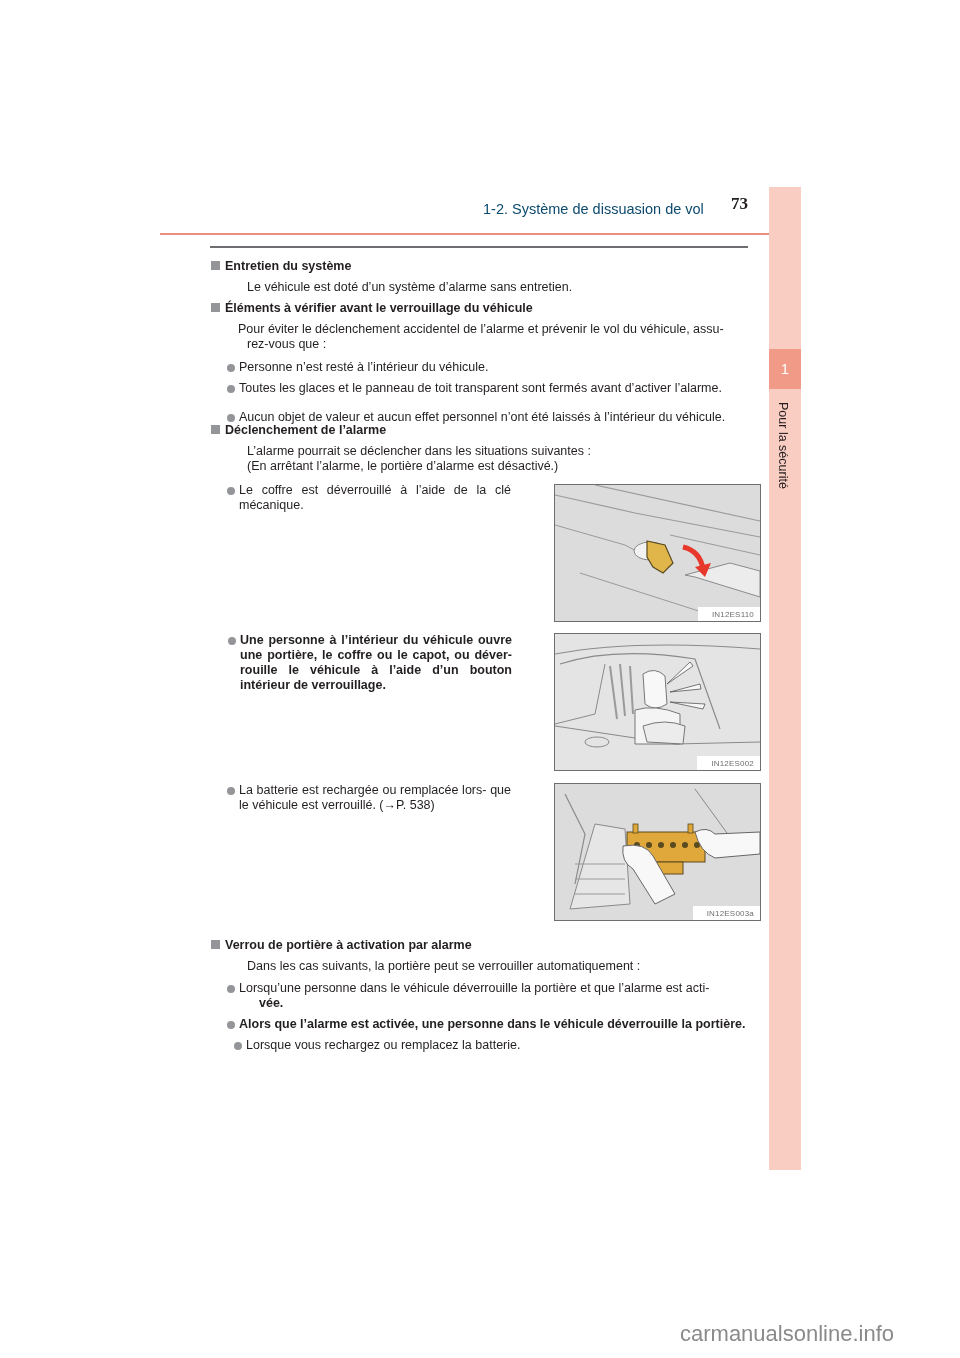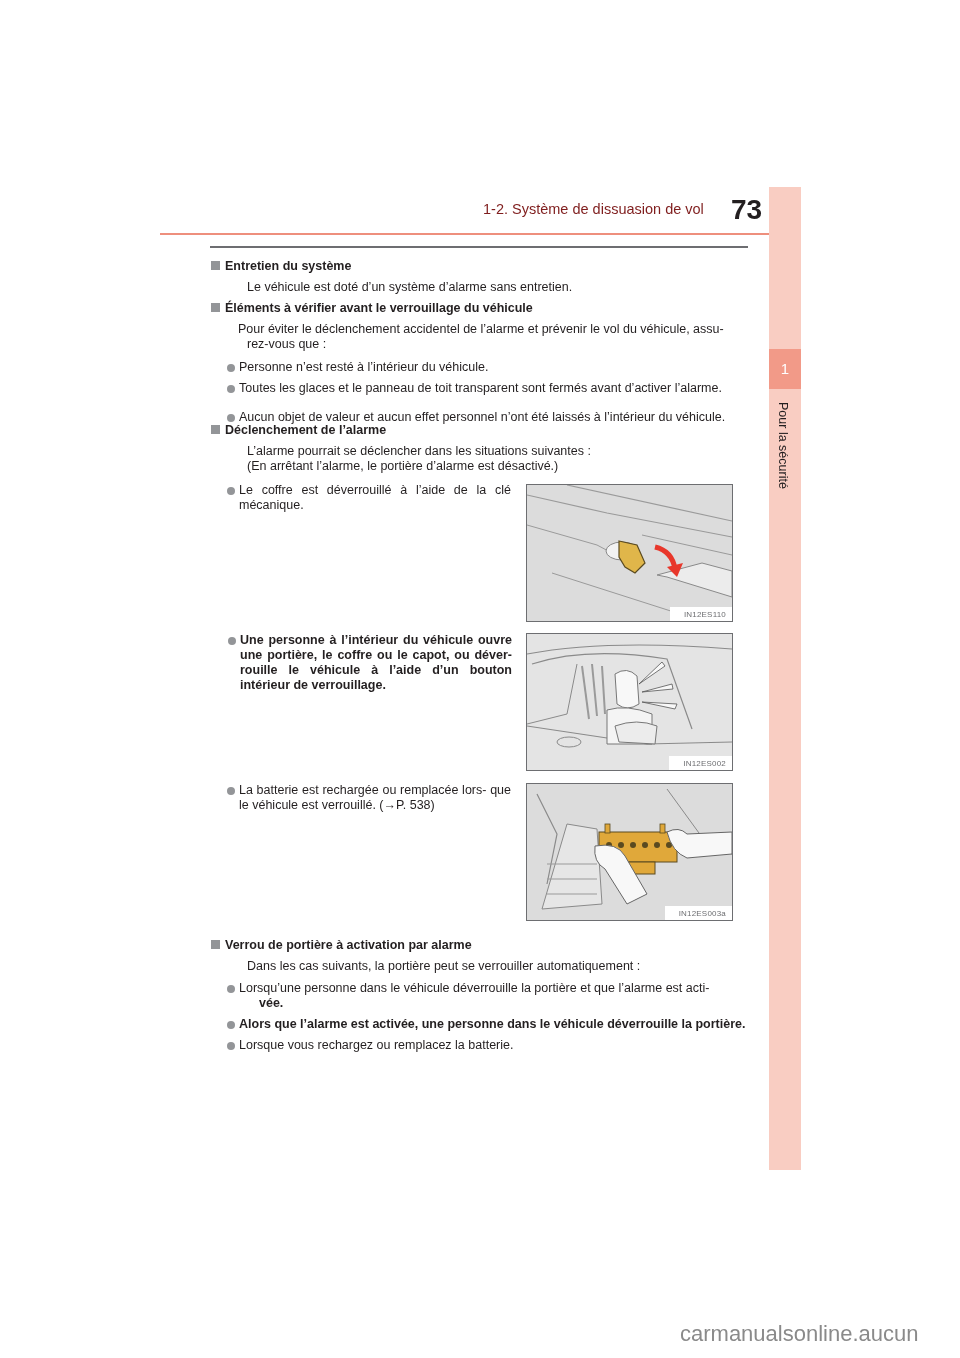--- a/index.html
+++ b/index.html
@@ -1,22 +1,22 @@
 <!DOCTYPE html>
 <html><head>
 <meta charset="utf-8">
 <style>
   html, body { margin: 0; padding: 0; background: #ffffff; }
   body { width: 960px; height: 1358px; position: relative; overflow: hidden;
          font-family: "Liberation Sans", "DejaVu Sans", sans-serif; color: #231f20; }
   .abs { position: absolute; }
 
   
-  .header-title { left: 483px; top: 201px; font-size: 14.5px; color: #7f1d1d; white-space: nowrap; }
-  .page-number { left: 731px; top: 194px; font-size: 28px; font-weight: bold; color: #231f20; }
+  .header-title { left: 483px; top: 201px; font-size: 14.5px; color: #0c4a6e; white-space: nowrap; }
+  .page-number { left: 731px; top: 194px; font-size: 17px; font-weight: bold; color: #231f20; font-family: Liberation Serif, serif; }
   .header-rule { left: 160px; top: 233px; width: 640px; height: 2px; background: #ee8f7d; }
   .content-rule { left: 210px; top: 246px; width: 538px; height: 1.5px; background: #6d6e71; }
 
   
   .side-tab { left: 769px; top: 187px; width: 32px; height: 983px; background: #f9cdc2; }
   .side-tab-num { left: 769px; top: 349px; width: 32px; height: 40px; background: #f29a88;
                   color: #ffffff; font-size: 15px; text-align: center; line-height: 40px; }
   .side-tab-label { left: 776px; top: 402px; writing-mode: vertical-rl; font-size: 12.5px;
                     color: #231f20; white-space: nowrap; }
 
@@ -25,21 +25,21 @@
   .section-heading .sq { display: inline-block; width: 9px; height: 9px; background: #939598;
                          margin-right: 5px; vertical-align: 0px; }
   .para { font-size: 12.5px; line-height: 15px; color: #231f20; margin-left: 20px; }
   .bullet { font-size: 12.5px; line-height: 15px; color: #231f20; position: absolute;
             padding-left: 12px; }
   .bullet .dot { position: absolute; left: 0; top: 3.5px; width: 8px; height: 8px;
                  border-radius: 50%; background: #939598; }
   .just { text-align: justify; text-align-last: left; }
 
   
-  .figure { position: absolute; border: 1px solid #6d6e71; background: #e6e6e6; overflow: hidden; }
+  .figure { position: absolute; border: 1px solid #6d6e71; background: #e6e6e6; overflow: hidden; margin-left: 28px; }
   .figure svg { position: absolute; left: 0; top: 0; }
   .fig-code { position: absolute; right: 0; bottom: 0; background: #ffffff; color: #6d6e71;
               font-size: 8px; padding: 3px 6px 2px 14px; letter-spacing: 0.2px; }
 
   .watermark { left: 680px; top: 1321px; font-size: 22px; color: #8a8a8a; font-family: "Liberation Sans", sans-serif; }
 </style>
 </head>
 <body>
 
 <div class="abs header-title">1-2. Système de dissuasion de vol</div>
@@ -156,17 +156,17 @@
 </div>
 <div class="abs para" style="left:227px; top:959px; white-space:nowrap;">Dans les cas suivants, la portière peut se verrouiller automatiquement :</div>
 
 <div class="bullet" style="left:227px; top:981px; white-space:nowrap;">
   <span class="dot"></span><span>Lorsqu’une personne dans le véhicule déverrouille la portière et que l’alarme est acti-</span>
 </div>
 <div class="abs para" style="left:239px; top:996px; white-space:nowrap;font-weight:bold;">vée.</div>
 <div class="bullet" style="left:227px; top:1017px; white-space:nowrap;font-weight:bold;">
   <span class="dot"></span><span>Alors que l’alarme est activée, une personne dans le véhicule déverrouille la portière.</span>
 </div>
-<div class="bullet" style="left:227px; top:1038px; white-space:nowrap;text-align:right;">
+<div class="bullet" style="left:234px; top:1038px; white-space:nowrap;text-align:right;">
   <span class="dot"></span><span>Lorsque vous rechargez ou remplacez la batterie.</span>
 </div>
 
-<div class="abs watermark">carmanualsonline.aucun</div>
+<div class="abs watermark">carmanualsonline.info</div>
 
 </body></html>

